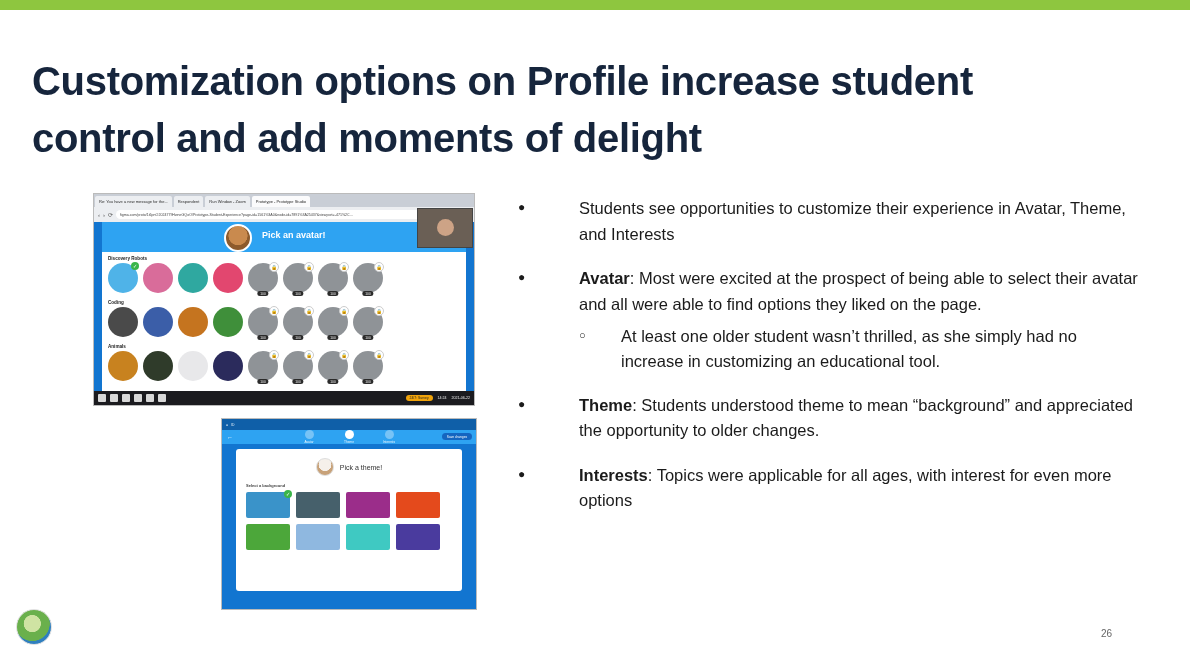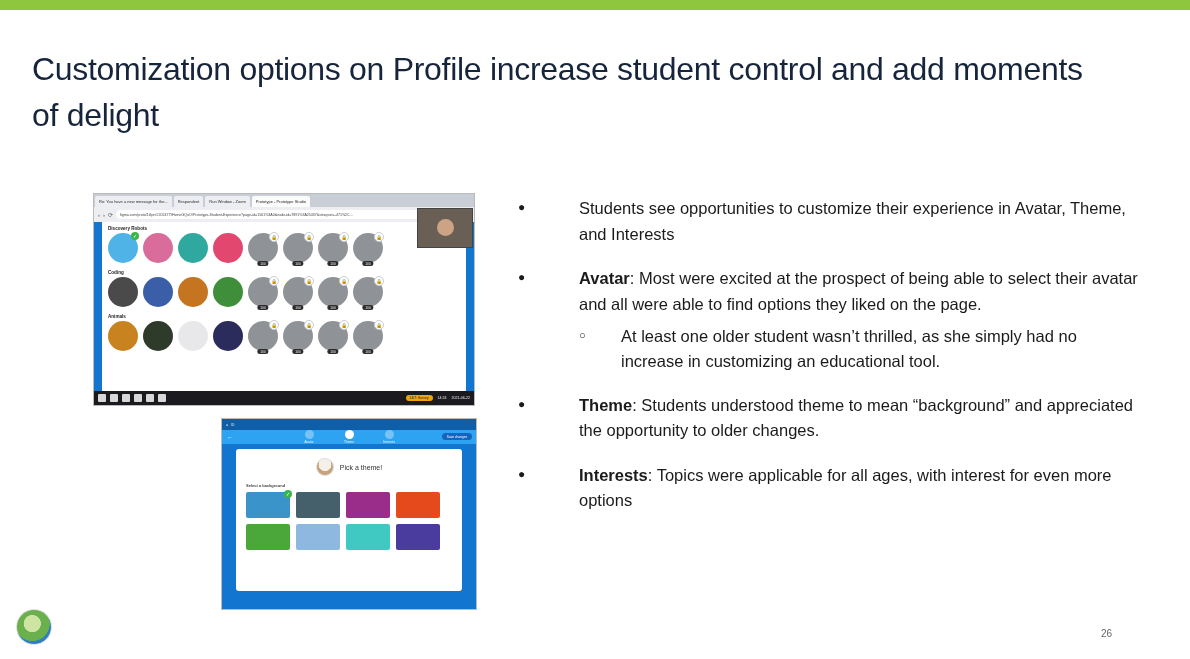--- a/index.html
+++ b/index.html
@@ -23,23 +23,23 @@
     height: 10px;
     background: #8ec63f;
   }
 
   
   .slide-title {
     position: absolute;
     top: 26px;
     left: 32px;
     width: 1060px;
-    font-size: 32px;
+    font-size: 40px;
     line-height: 1.42;
-    font-weight: normal;
+    font-weight: bold;
     color: #16253c;
     letter-spacing: -0.3px;
   }
 
   
   .shot-top {
     position: absolute;
     left: 93px;
     top: 193px;
     width: 382px;
@@ -406,20 +406,24 @@
     </div>
     <div class="addr-row">
       <span class="nav-dot">‹</span>
       <span class="nav-dot">›</span>
       <span class="nav-dot">⟳</span>
       <div class="addr-bar">figma.com/proto/1i6pnO2024779HwneGQoO/Prototype-Student-Experience?page-id=1561%3A0&amp;node-id=7891%3A25437&amp;viewport=-471%2C...</div>
     </div>
   </div>
 
   <div class="app-body">
+    <div class="app-banner">
+      <div class="mascot"></div>
+      <div class="pick-avatar-label">Pick an avatar!</div>
+    </div>
 
     <div class="cat-section">
       <div class="cat-title">Discovery Robots</div>
       <div class="av-row">
         <div class="av" style="background:#4fb3e8">
             <span class="check">✓</span>
           </div>
         <div class="av" style="background:#d96c9a"></div>
         <div class="av" style="background:#2fa8a0"></div>
         <div class="av" style="background:#e2476f"></div>

